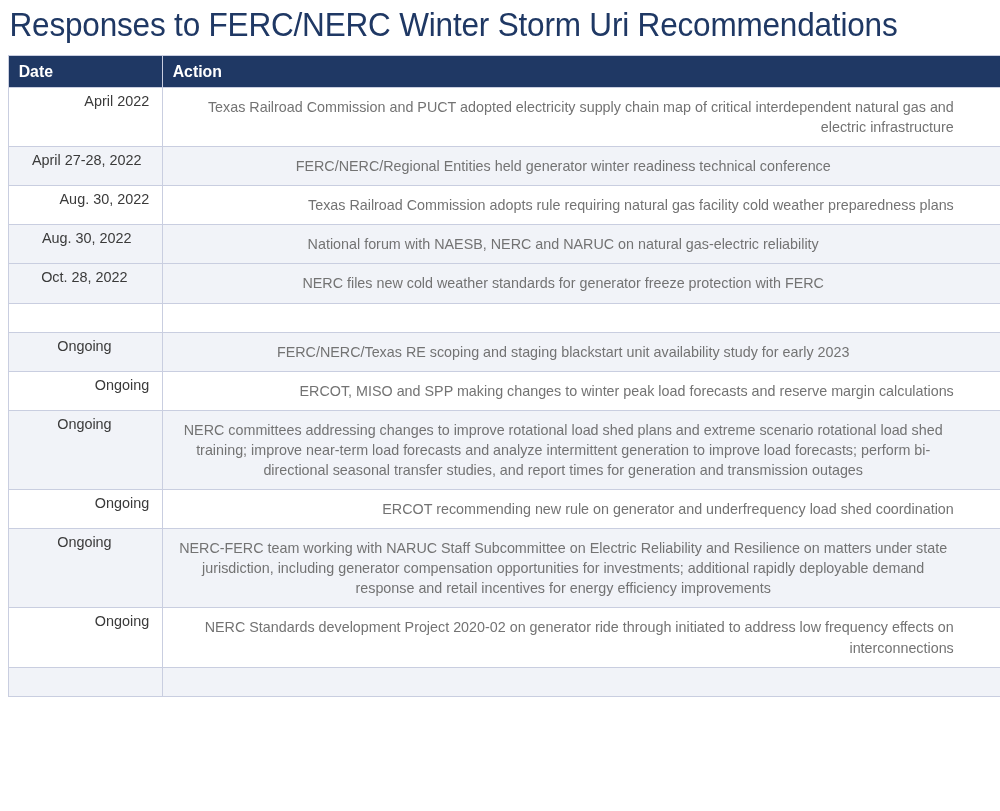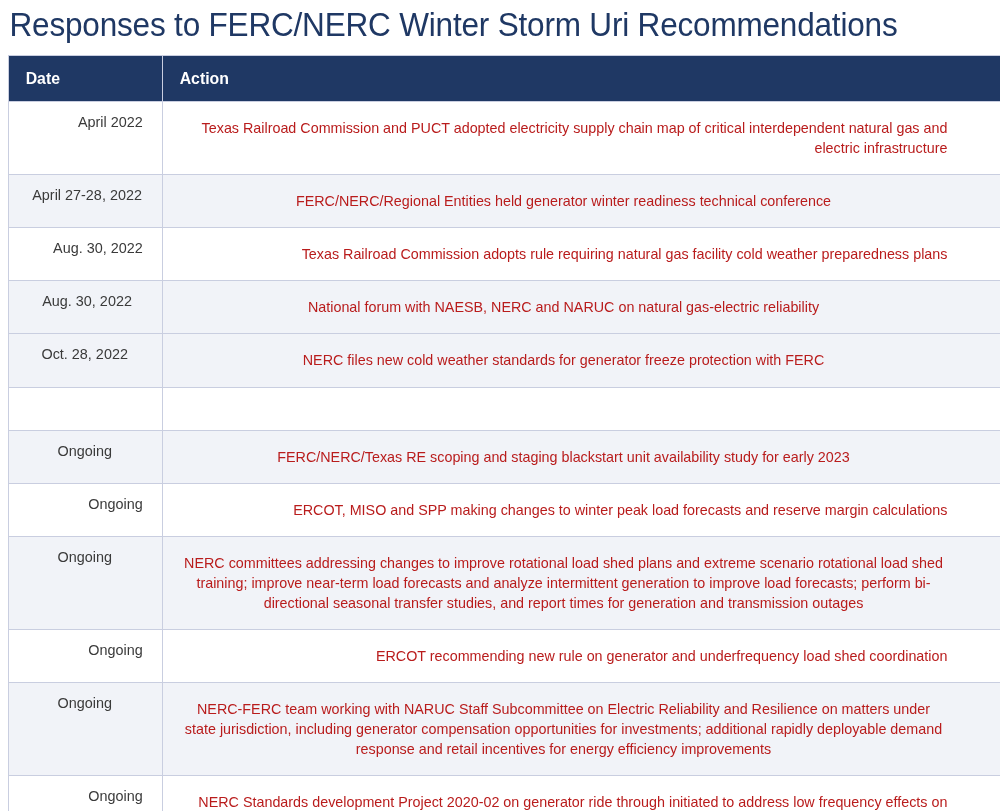--- a/index.html
+++ b/index.html
@@ -46,21 +46,21 @@
     table-layout: fixed;
     width: 992px;
     margin-left: 4px;
   }
   table.grid col.c-date { width: 154px; }
   table.grid col.c-action { width: 838px; }
 
   table.grid th,
   table.grid td {
     border: 1px solid #C9CEE0;
-    padding: 8px;
+    padding: 1px;
     vertical-align: top;
   }
 
   thead th {
     background: #1F3864;
     color: #ffffff;
     font-size: 16.5px;
     font-weight: bold;
     text-align: left;
     border: 1px solid #1F3864;
@@ -89,21 +89,21 @@
     padding: 2px 6px 2px 10px;
     transform: scaleX(0.96);
     transform-origin: left center;
     white-space: nowrap;
   }
   td.date-cell.indent .d-txt { padding-left: 15px; }
 
   td.action-cell {
     vertical-align: top;
     font-size: 15px;
-    color: #b91c1c;
+    color: #737373;
     line-height: 1.34;
   }
   td.action-cell .a-txt {
     display: block;
     padding: 8px 8px 8px 9px;
     transform: scaleX(0.955);
     transform-origin: left top;
   }
 
   tr.empty-row td { height: 26px; }

